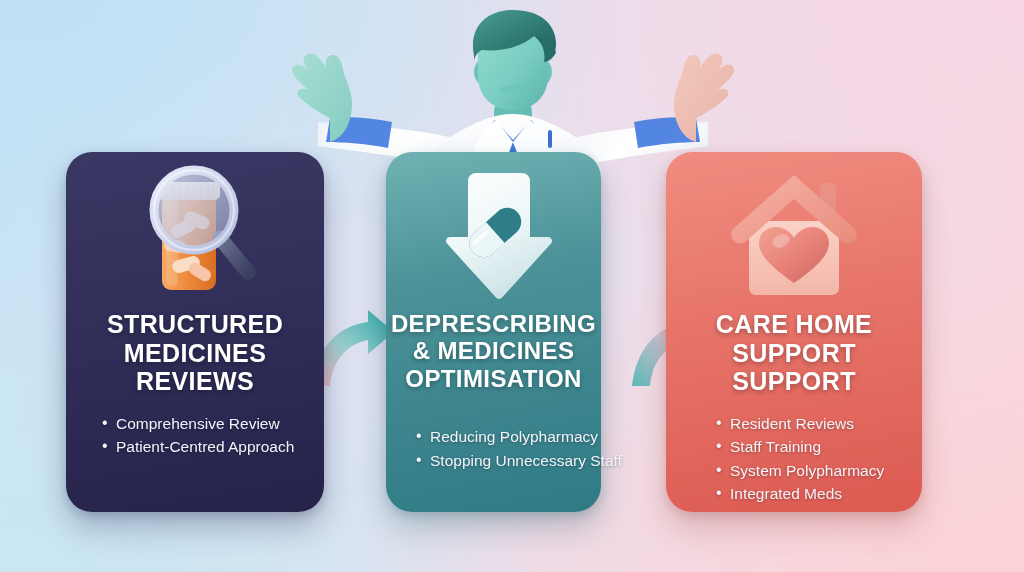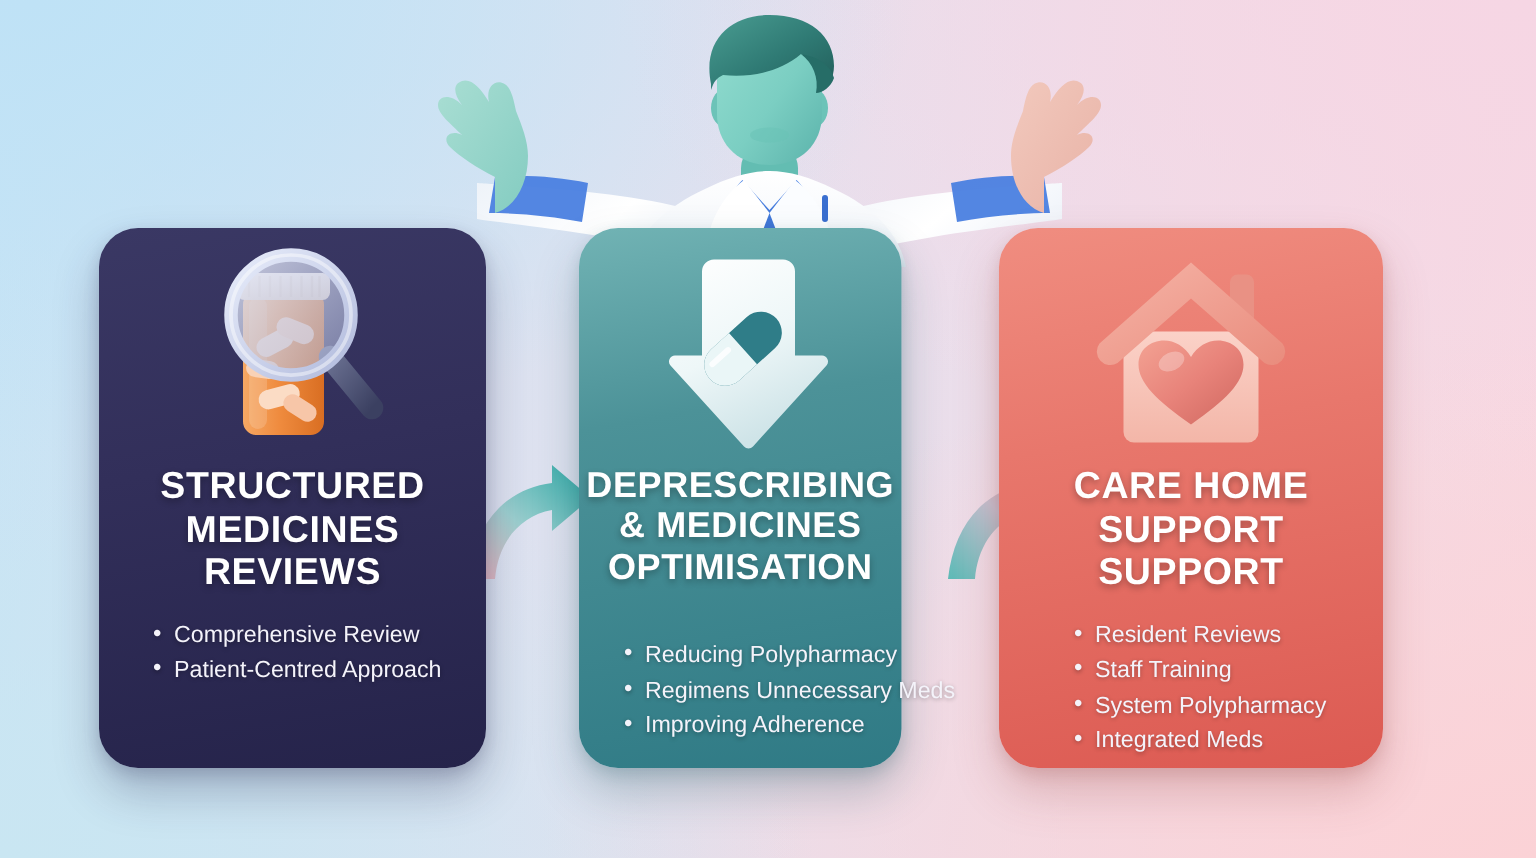--- a/index.html
+++ b/index.html
@@ -326,22 +326,21 @@
         </g>
       </svg>
     </div>
     <div class="card-title">
       <div>DEPRESCRIBING</div>
       <div>&amp; MEDICINES</div>
       <div>OPTIMISATION</div>
     </div>
     <ul class="bullets">
       <li>Reducing Polypharmacy</li>
-      <li>Regimens Unnecessary Meds</li>
-      <li>Improving Adherence</li>
+      <li>Stopping Unnecessary Staff</li>
     </ul>
   </div>
 
   <div class="card" id="card-3">
     <div class="card-icon">
       <svg width="150" height="136" viewBox="0 0 150 136">
         <defs>
           <linearGradient id="roofG" x1="0" y1="0" x2="1" y2="1">
             <stop offset="0%" stop-color="#f6b4a7"></stop>
             <stop offset="100%" stop-color="#e98c7d"></stop>

